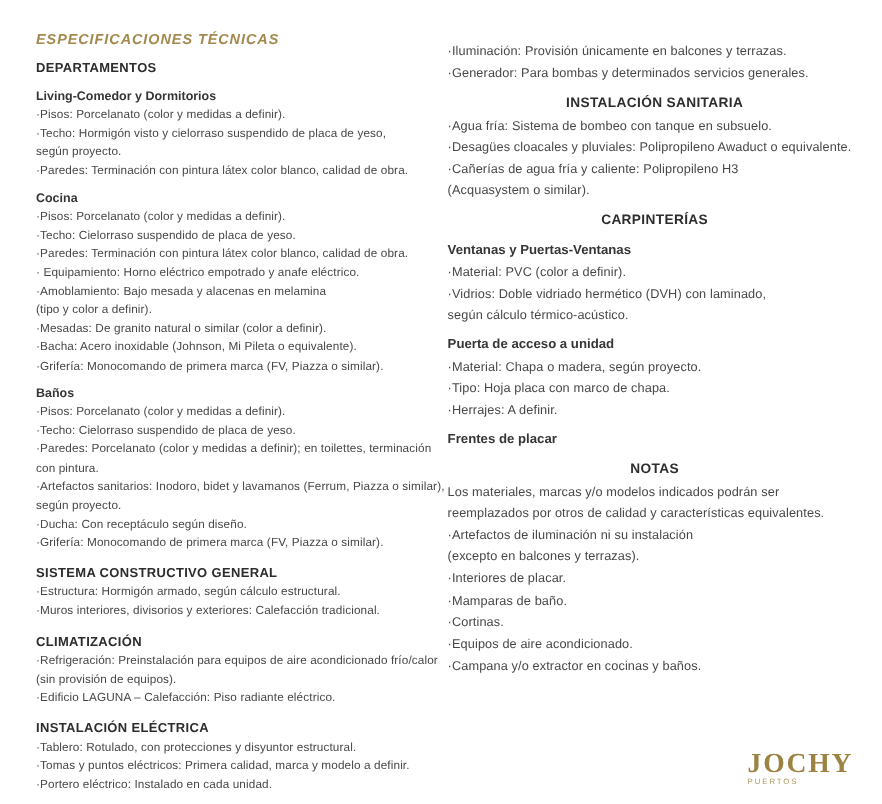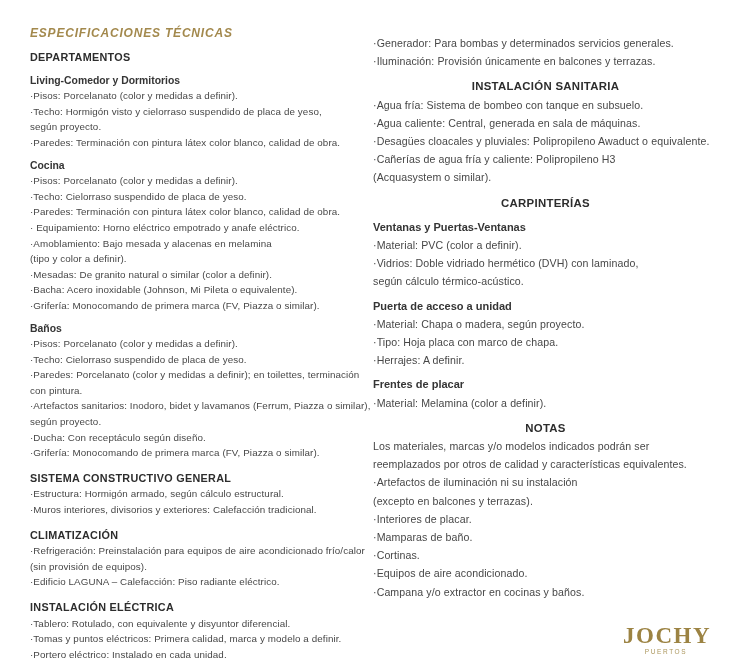--- a/index.html
+++ b/index.html
@@ -78,21 +78,21 @@
     line-height: 18.2px;
     margin-top: 7px;
     text-align: center;
   }
   .col .major:first-child { margin-top: 0; }
 
   .brand-logo {
     position: absolute;
     right: 24px;
     top: 624px;
-    text-align: center;
+    text-align: left;
   }
   .brand-name {
     font-family: "Liberation Serif", serif;
     font-weight: bold;
     font-size: 23px;
     letter-spacing: 1.5px;
     line-height: 24px;
   }
   .brand-tagline {
     font-size: 6.5px;
@@ -134,45 +134,43 @@
       <div class="line">·Ducha: Con receptáculo según diseño.</div>
       <div class="line">·Grifería: Monocomando de primera marca (FV, Piazza o similar).</div>
       <div class="major">SISTEMA CONSTRUCTIVO GENERAL</div>
       <div class="line">·Estructura: Hormigón armado, según cálculo estructural.</div>
       <div class="line">·Muros interiores, divisorios y exteriores: Calefacción tradicional.</div>
       <div class="major">CLIMATIZACIÓN</div>
       <div class="line">·Refrigeración: Preinstalación para equipos de aire acondicionado frío/calor</div>
       <div class="line">(sin provisión de equipos).</div>
       <div class="line">·Edificio LAGUNA – Calefacción: Piso radiante eléctrico.</div>
       <div class="major">INSTALACIÓN ELÉCTRICA</div>
-      <div class="line">·Tablero: Rotulado, con equivalente y disyuntor diferencial.</div>
+      <div class="line">·Tablero: Rotulado, con protecciones y disyuntor estructural.</div>
       <div class="line">·Tomas y puntos eléctricos: Primera calidad, marca y modelo a definir.</div>
       <div class="line">·Portero eléctrico: Instalado en cada unidad.</div>
     </section>
 
   <section class="col col-right" id="col-right">
+      <div class="line">·Iluminación: Provisión únicamente en balcones y terrazas.</div>
       <div class="line">·Generador: Para bombas y determinados servicios generales.</div>
-      <div class="line">·Iluminación: Provisión únicamente en balcones y terrazas.</div>
       <div class="major">INSTALACIÓN SANITARIA</div>
       <div class="line">·Agua fría: Sistema de bombeo con tanque en subsuelo.</div>
-      <div class="line">·Agua caliente: Central, generada en sala de máquinas.</div>
       <div class="line">·Desagües cloacales y pluviales: Polipropileno Awaduct o equivalente.</div>
       <div class="line">·Cañerías de agua fría y caliente: Polipropileno H3</div>
       <div class="line">(Acquasystem o similar).</div>
       <div class="major">CARPINTERÍAS</div>
       <div class="sub">Ventanas y Puertas-Ventanas</div>
       <div class="line">·Material: PVC (color a definir).</div>
       <div class="line">·Vidrios: Doble vidriado hermético (DVH) con laminado,</div>
       <div class="line">según cálculo  térmico-acústico.</div>
       <div class="sub">Puerta de acceso a unidad</div>
       <div class="line">·Material: Chapa o madera, según proyecto.</div>
       <div class="line">·Tipo: Hoja placa con marco de chapa.</div>
       <div class="line">·Herrajes: A definir.</div>
       <div class="sub">Frentes de placar</div>
-      <div class="line">·Material: Melamina (color a definir).</div>
       <div class="major">NOTAS</div>
       <div class="line">Los materiales, marcas y/o modelos indicados podrán ser</div>
       <div class="line">reemplazados por otros de calidad y características equivalentes.</div>
       <div class="line">·Artefactos de iluminación ni su instalación</div>
       <div class="line">(excepto en balcones y terrazas).</div>
       <div class="line">·Interiores de placar.</div>
       <div class="line">·Mamparas de baño.</div>
       <div class="line">·Cortinas.</div>
       <div class="line">·Equipos de aire acondicionado.</div>
       <div class="line">·Campana y/o extractor en cocinas y baños.</div>

